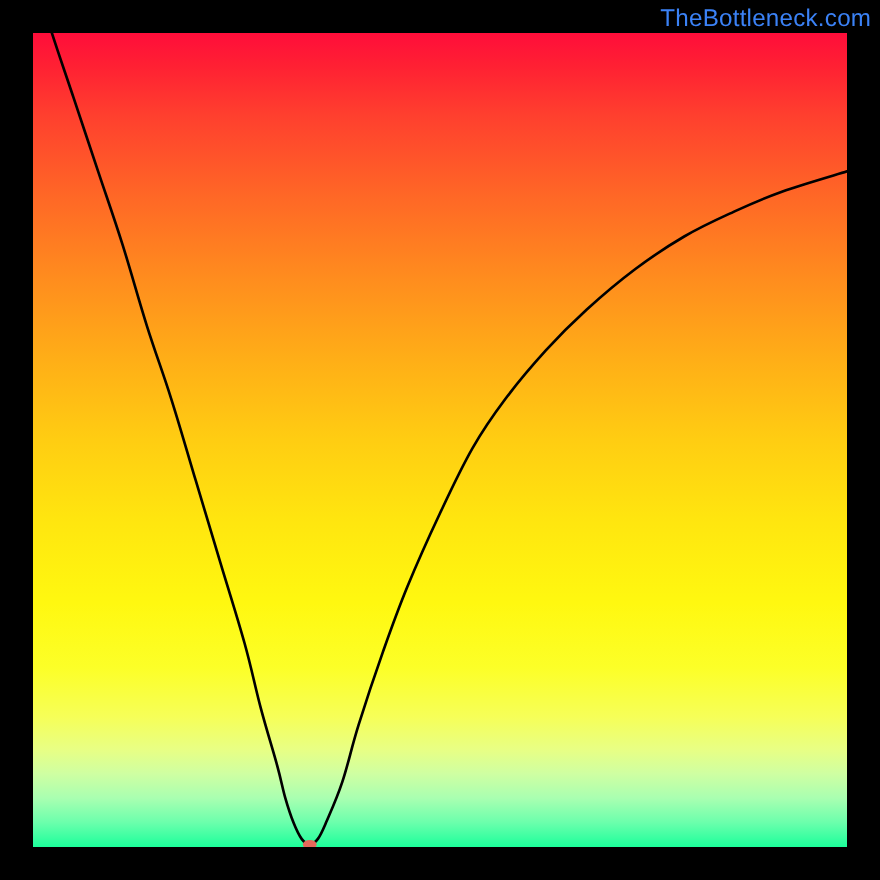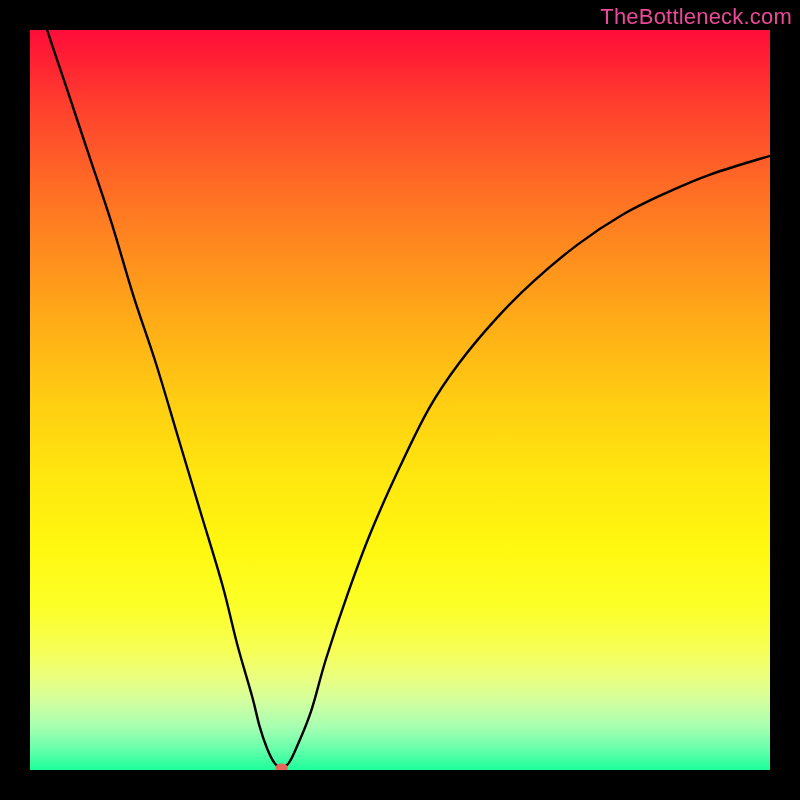--- a/index.html
+++ b/index.html
@@ -51,21 +51,21 @@
     );
   }
   .curve-svg, .marker-svg {
     position: absolute;
     inset: 0;
   }
   .watermark {
     position: absolute;
     top: 4px;
     right: 8px;
-    color: #ec4899;
+    color: #3b82f6;
     font-size: 22px;
     font-weight: 500;
     letter-spacing: 0.2px;
     user-select: none;
   }
 </style>
 </head>
 <body>
 
 <div class="frame">

